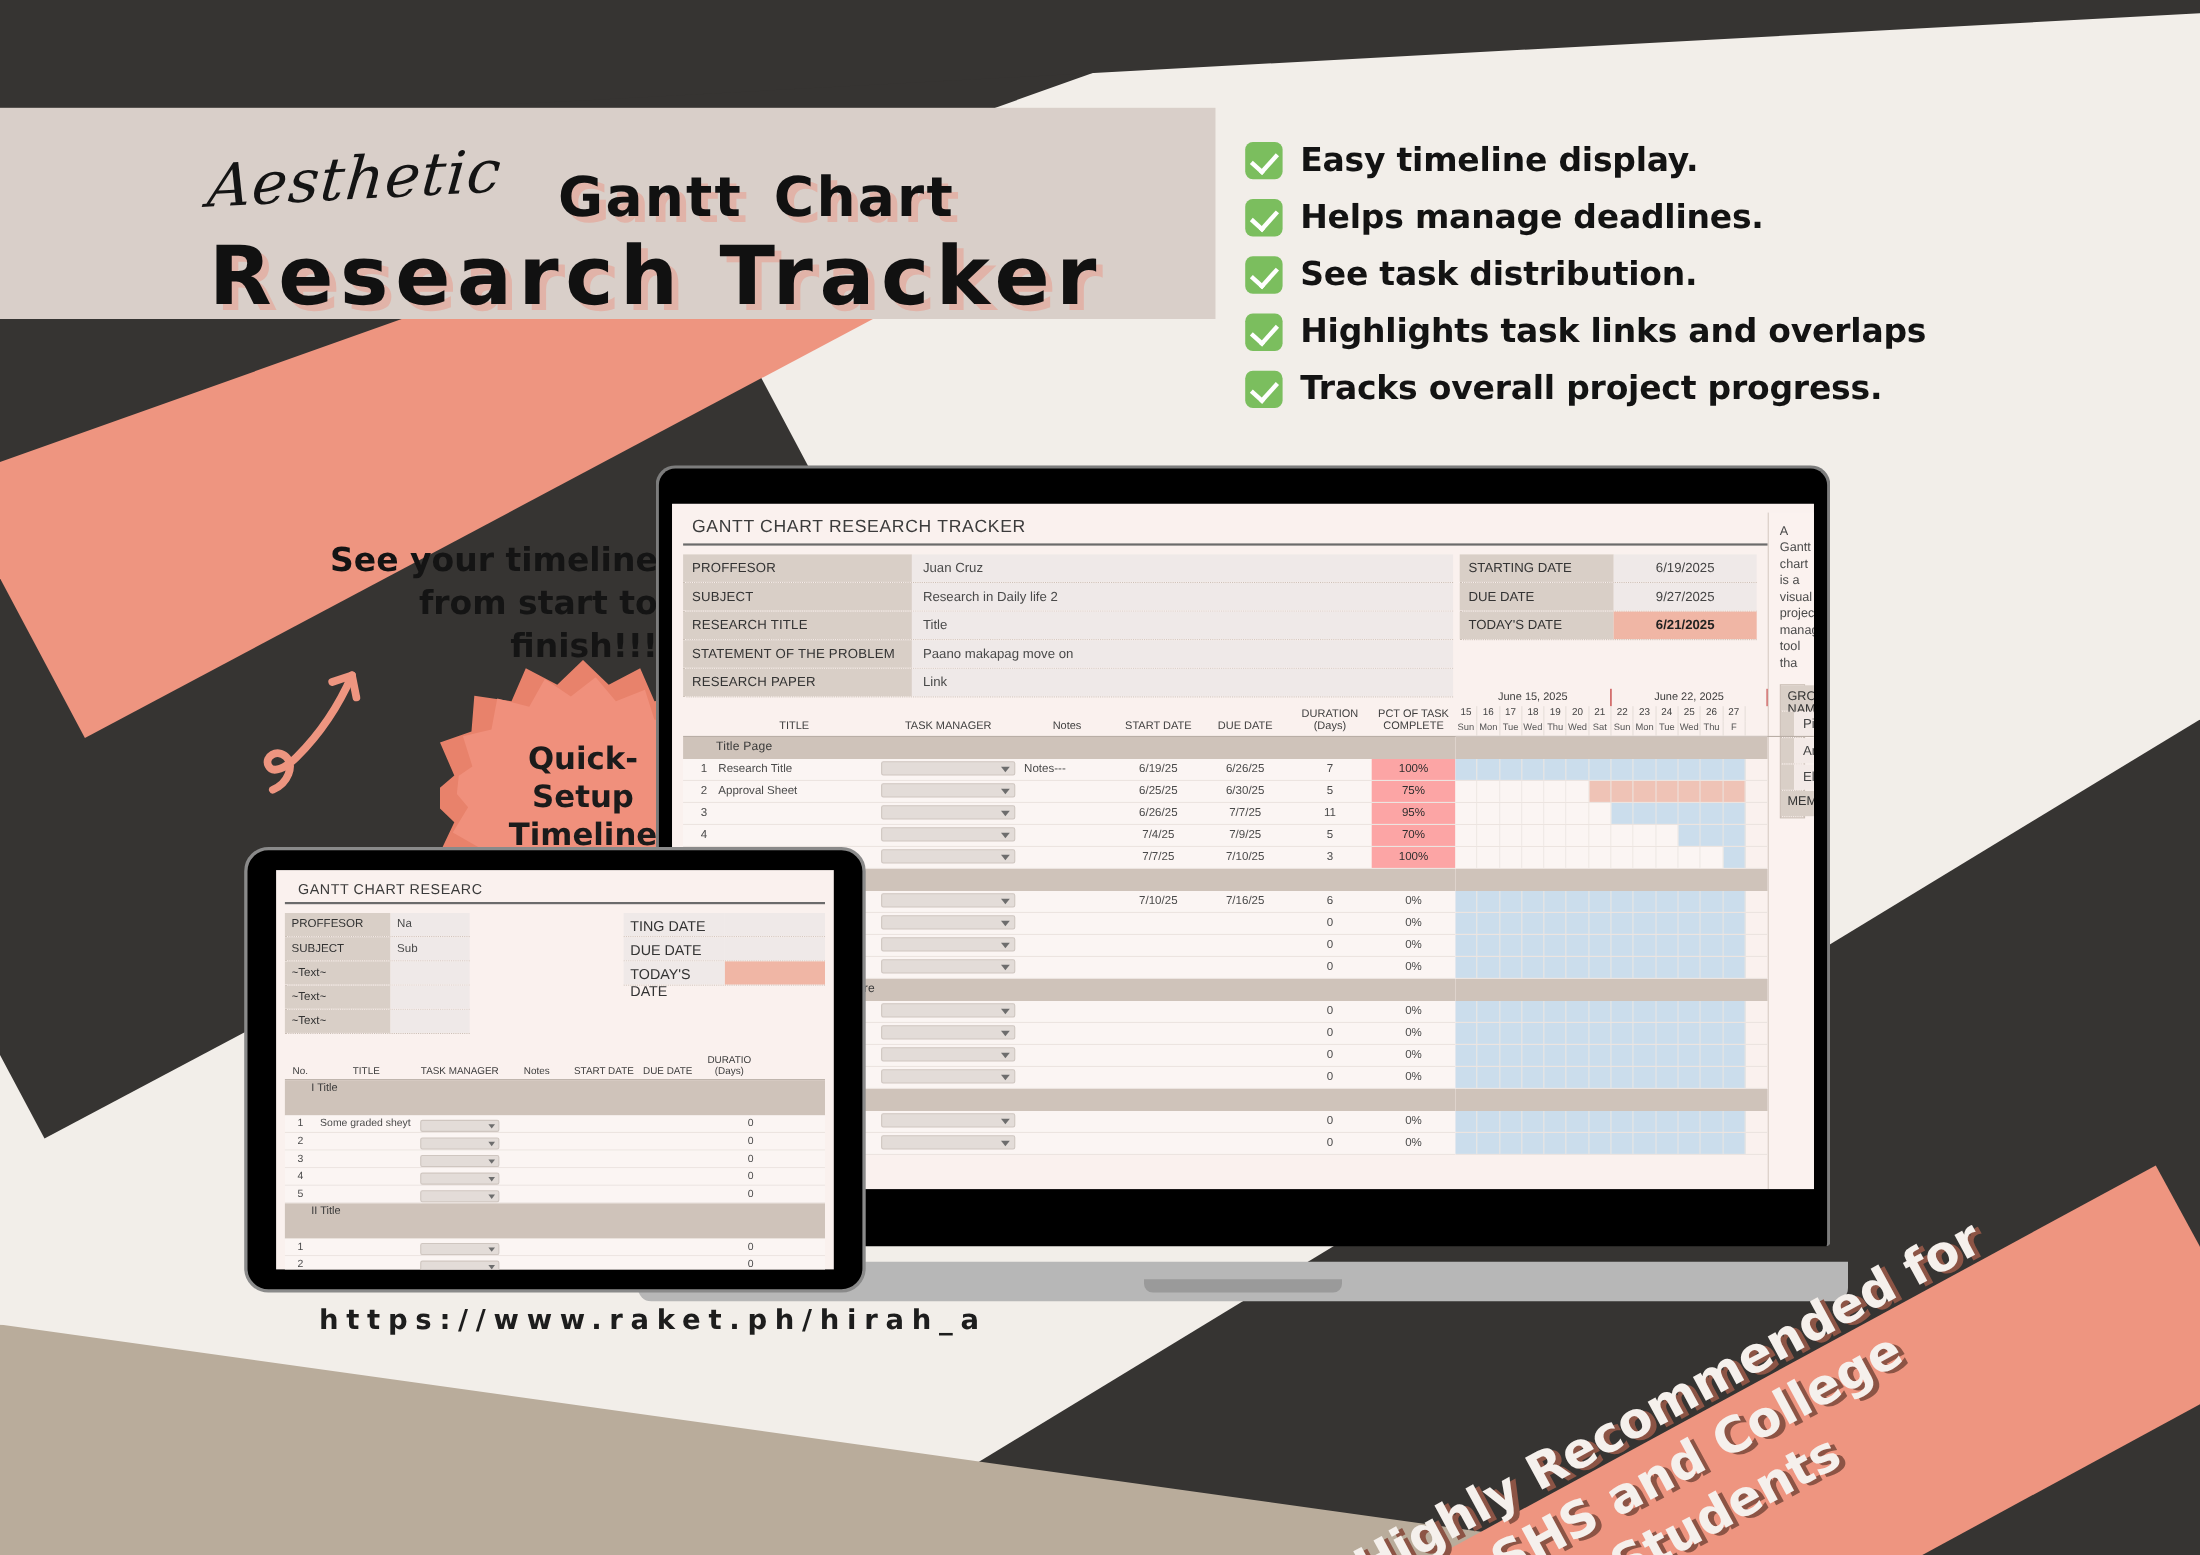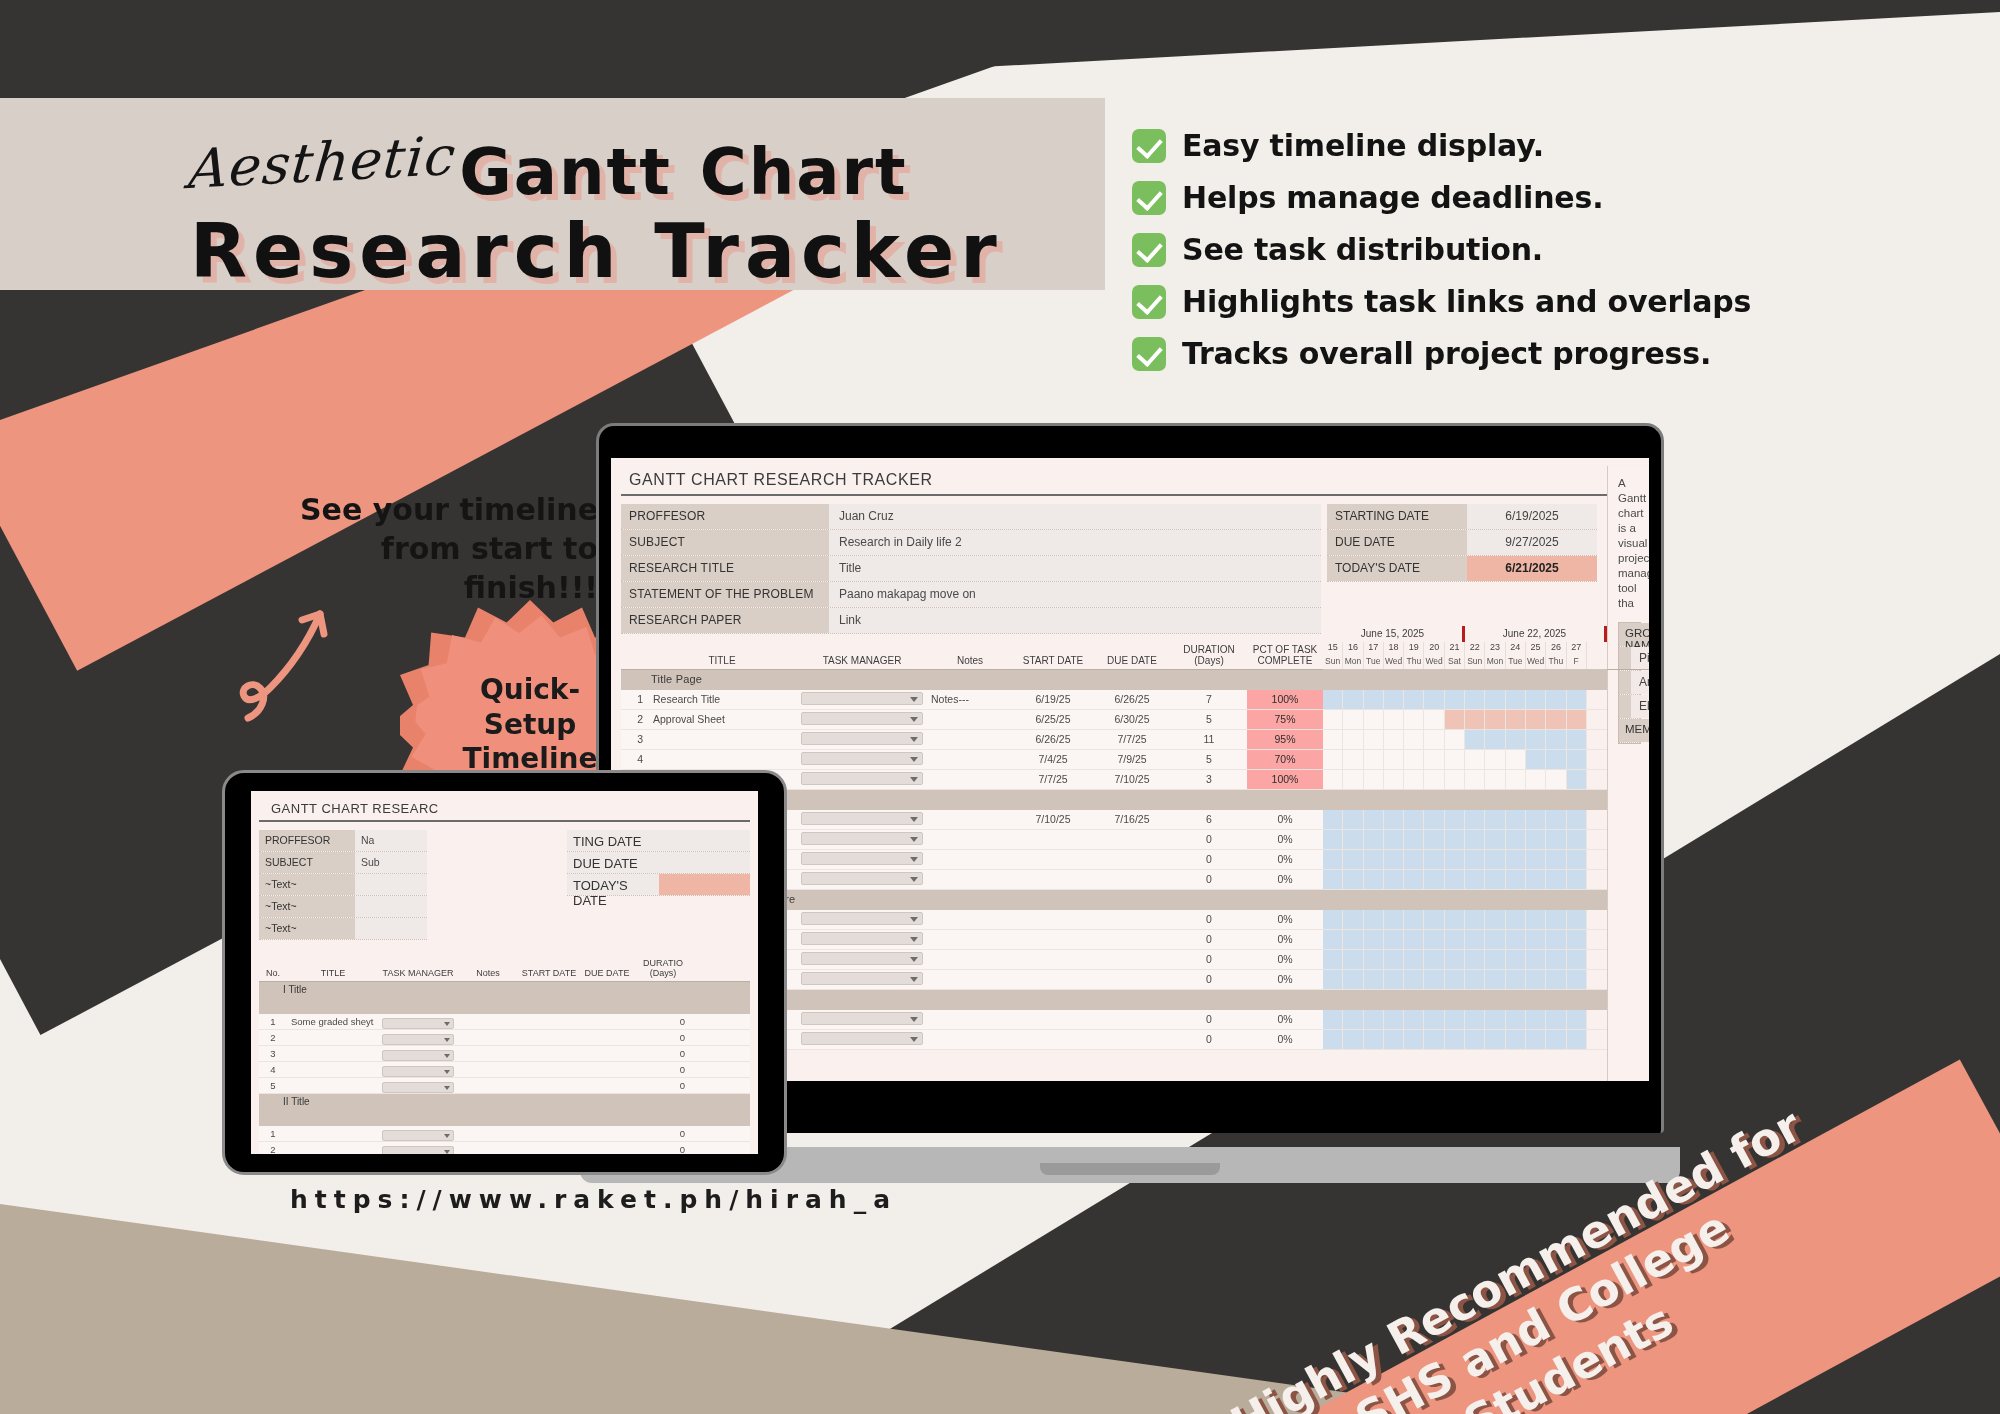--- a/index.html
+++ b/index.html
@@ -58,23 +58,24 @@
   .script-word {
     font-family:"DejaVu Serif", serif;
     font-style:italic; font-weight:400;
     font-size:54px; color:#141414;
     letter-spacing:1px;
     transform:skewX(-8deg) rotate(-3deg);
     margin-bottom:10px;
   }
   .big-word {
     font-family:"DejaVu Sans", sans-serif;
-    font-weight:700; font-size:64px; color:#111;
+    font-weight:700; font-size:50px; color:#111;
     letter-spacing:2px; line-height:1;
     text-shadow:6px 6px 0 #E1B3A8;
+    margin-left:48px;
   }
   .title-line2 {
     font-family:"DejaVu Sans", sans-serif;
     font-weight:700; font-size:74px; color:#111;
     letter-spacing:6px; line-height:1.12;
     text-shadow:6px 6px 0 #E1B3A8;
     margin-top:6px;
   }
   .gap-sp { display:inline-block; width:28px; }
 
@@ -229,21 +230,21 @@
     content:""; position:absolute; right:4px; top:4px;
     border-left:4px solid transparent; border-right:4px solid transparent;
     border-top:5px solid #6d6d6d;
   }
 
   
   .cal { position:absolute; left:712px; top:168px; width:284px; bottom:0; overflow:hidden; }
   .cal-month-row { display:flex; height:16px; }
   .cal-month {
     width:142px; text-align:center; font-size:10px; color:#3d3d3d;
-    border-right:3px solid #b91c1c; padding-top:2px;
+    border-right:1px solid #b91c1c; padding-top:2px;
   }
   .cal-days { display:flex; height:14px; }
   .cal-d { width:20.3px; text-align:center; font-size:9px; color:#444; border-right:1px solid #e6ded9; }
   .cal-dow { display:flex; height:14px; border-bottom:1px solid #cfc5bf; }
   .cal-w { width:20.3px; text-align:center; font-size:8.5px; color:#555; border-right:1px solid #e6ded9; }
   .gantt-row { display:flex; height:20px; border-bottom:1px solid #ece4e0; }
   .gcell { width:20.3px; border-right:1px solid #ece6e2; }
   .gcell.blue { background:#CBDDEC; }
   .gcell.rose { background:#EFC3B6; }
   .gcell.none { background:#FBF5F3; }

